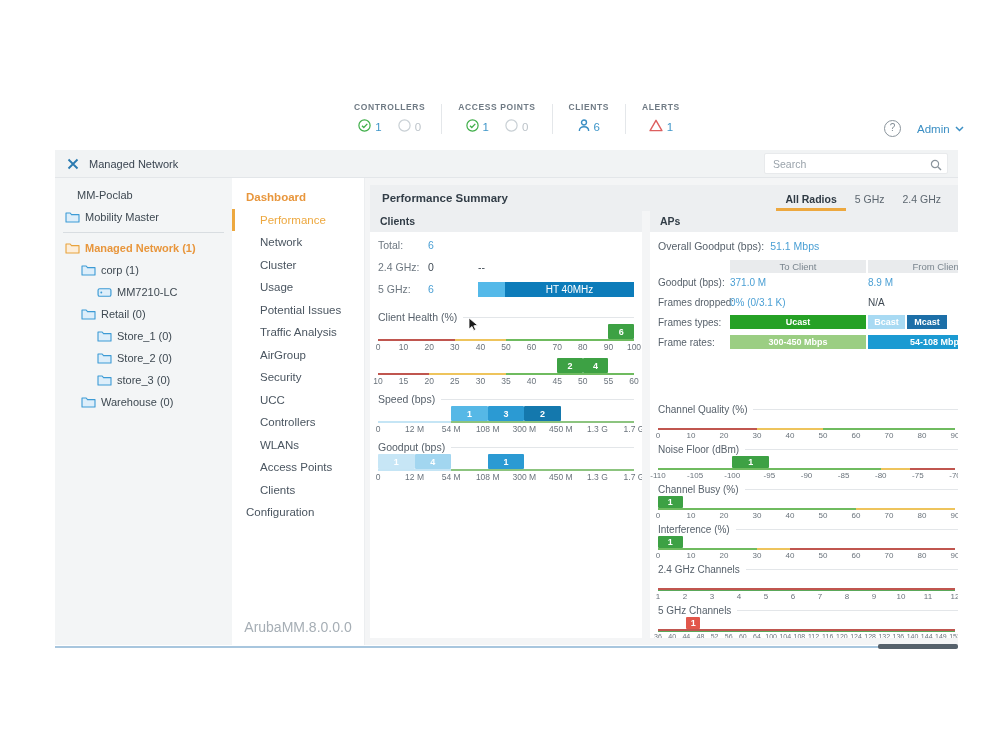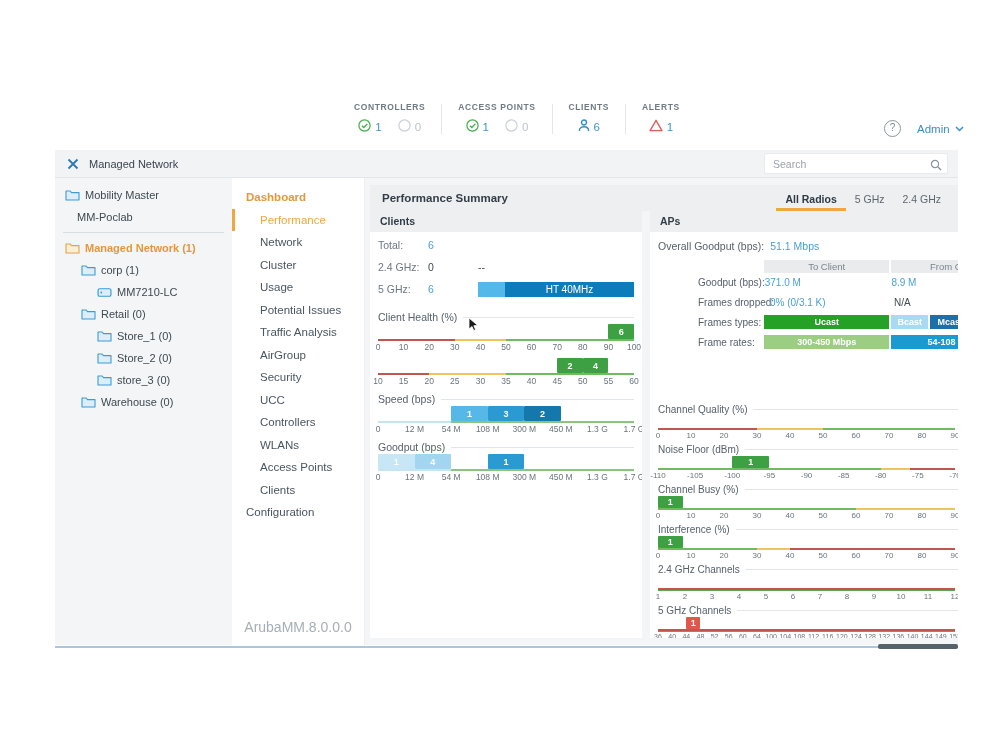--- a/index.html
+++ b/index.html
@@ -92,21 +92,21 @@
   .paps .h-ticks{height:10px;font-size:8px;}
   .paps .histo{margin-top:2px;}
   .histo.gap-top{margin-top:50px;}
   .histo.small .h-ticks{font-size:7px;}
 
   
   .orow{height:24px;display:flex;align-items:center;font-size:10.5px;color:#57616b;}
   .blueval{color:#4a9fd4;margin-left:6px;}
   .trow,.thead-row{display:flex;height:20px;font-size:10.5px;}
   .thead-row{height:15px;}
-  .tlab{width:72px;color:#57616b;font-size:10px;padding-top:4px;white-space:nowrap;margin-left:40px;}
+  .tlab{width:72px;color:#57616b;font-size:10px;padding-top:4px;white-space:nowrap;}
   .tc1{width:136px;margin-right:2px;}
   .tc2{width:138px;}
   .th{background:#e9ebed;height:13px;line-height:13px;margin-top:2px;font-size:9.5px;color:#7a858e;text-align:center;}
   .tval{color:#4a9fd4;font-size:10px;padding-top:4px;}
   .tval.dark{color:#3f4a54;}
   .tbar{height:14px;margin-top:2px;display:flex;align-items:center;justify-content:center;
         color:#fff;font-size:9px;font-weight:700;text-align:center;}
   .tbar.ucast{background:#25a125;}
   .flexb{display:flex;gap:2px;}
   .tbar.bcast{background:#a8daf3;width:37px;}
@@ -213,30 +213,30 @@
         <span class="mag">
           <svg width="12" height="12" viewBox="0 0 12 12">
               <circle cx="5" cy="5" r="3.6" fill="none" stroke="#8a949c" stroke-width="1.2"></circle>
               <path d="M7.8 7.8L11 11" stroke="#8a949c" stroke-width="1.4"></path>
             </svg>
         </span>
       </div>
     </div>
 
     <div class="tree" id="tree">
-        <div class="t-item " style="padding-left:10px">
-          <span style="display:flex">
-            <svg width="15" height="12" viewBox="0 0 15 12">
-              <path d="M1 2h4.2l1.3 1.6H14v7.4H1z" fill="#ddeefa" stroke="#3d9bd5" stroke-width="1.1" stroke-linejoin="round"></path>
-            </svg>
-          </span>
-          <span>Mobility Master</span>
-        </div>
         <div class="t-item " style="padding-left:22px">
           <span>MM-Poclab</span>
+        </div>
+        <div class="t-item " style="padding-left:10px">
+          <span style="display:flex">
+            <svg width="15" height="12" viewBox="0 0 15 12">
+              <path d="M1 2h4.2l1.3 1.6H14v7.4H1z" fill="#ddeefa" stroke="#3d9bd5" stroke-width="1.1" stroke-linejoin="round"></path>
+            </svg>
+          </span>
+          <span>Mobility Master</span>
         </div>
         <div class="tdiv"></div>
         <div class="t-item sel" style="padding-left:10px">
           <span style="display:flex">
             <svg width="15" height="12" viewBox="0 0 15 12">
               <path d="M1 2h4.2l1.3 1.6H14v7.4H1z" fill="#fdeeda" stroke="#e8a33d" stroke-width="1.1" stroke-linejoin="round"></path>
             </svg>
           </span>
           <span>Managed Network (1)</span>
         </div>

